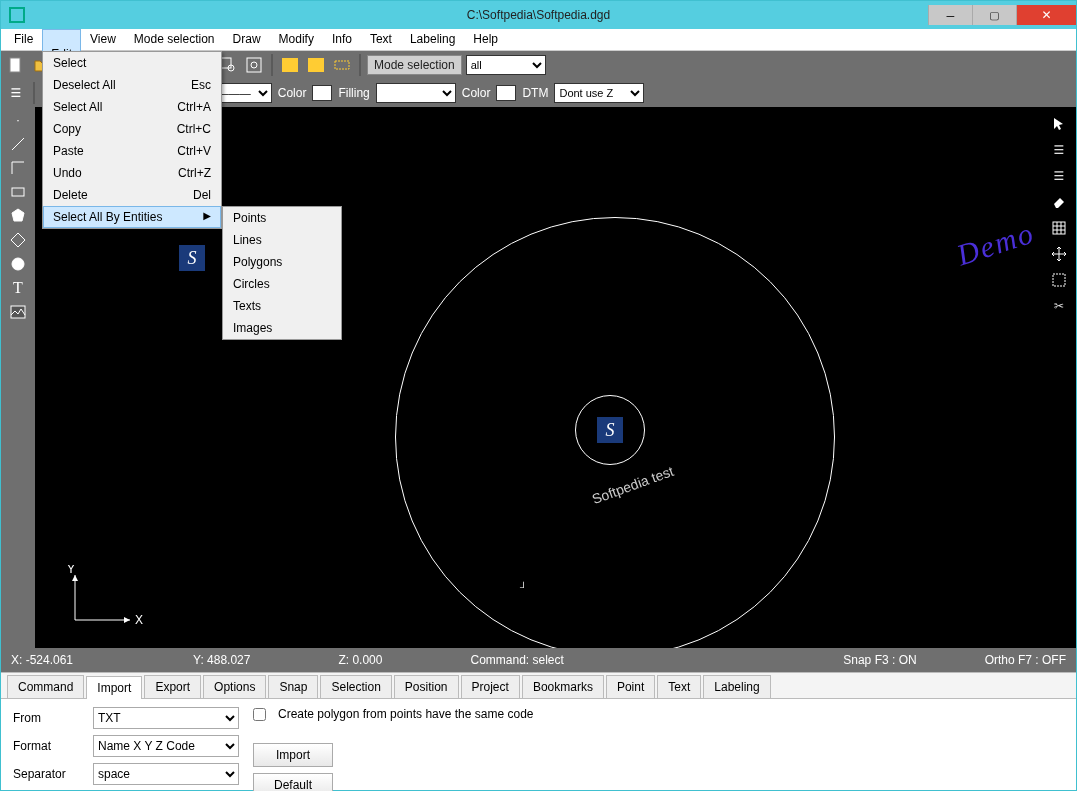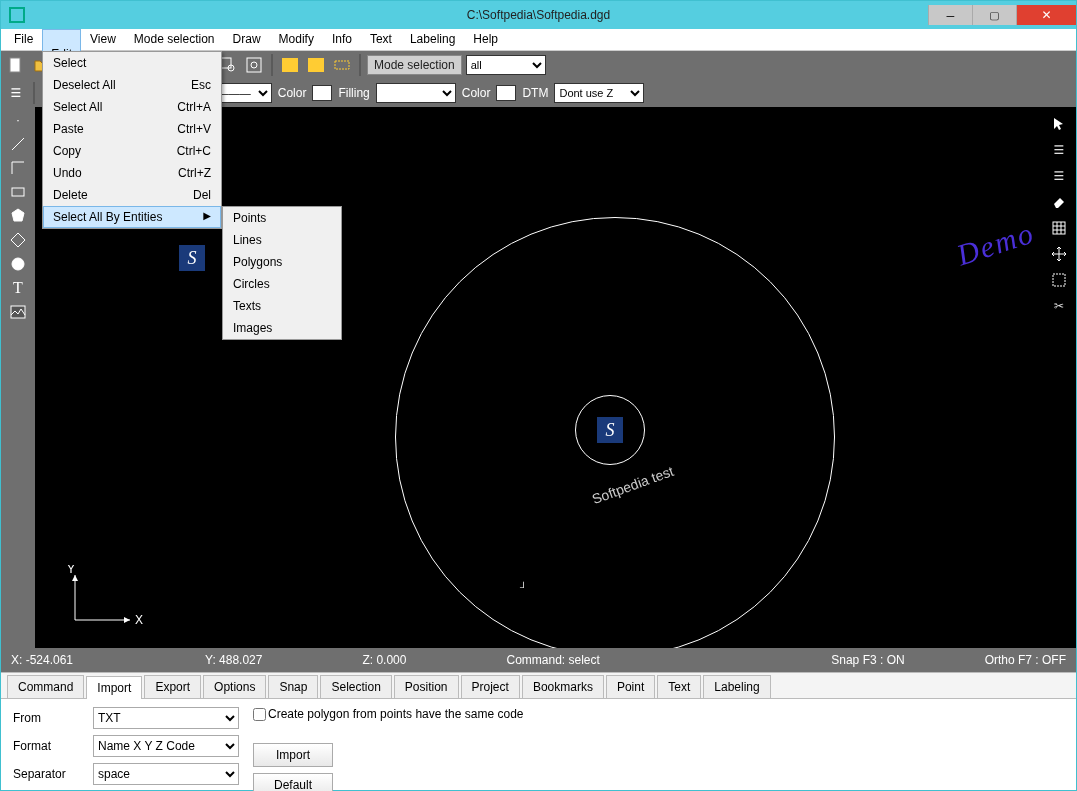--- a/index.html
+++ b/index.html
@@ -36,30 +36,30 @@
 .s-logo2{position:absolute;left:144px;top:138px;width:26px;height:26px;background:#1a3a7a;color:#fff;display:flex;align-items:center;justify-content:center;font-family:Georgia,serif;font-size:18px;font-style:italic;}
 .canvas-text{position:absolute; left:555px; top:370px; color:#ccc; font-size:14px; transform:rotate(-20deg);}
 .corner-mark{position:absolute; left:485px; top:475px; color:#fff; font-size:10px;}
 .axes{position:absolute; left:20px; bottom:10px; color:#fff; font-size:12px;}
 .dropdown{position:absolute; background:#f0f0f0; border:1px solid #999; box-shadow:2px 2px 3px rgba(0,0,0,.3); z-index:100;}
 .dropdown.edit{left:42px; top:51px; width:180px;}
 .dd-item{padding:4px 10px; display:flex; justify-content:space-between; cursor:default;text-align:right;}
 .dd-item.hl{background:#cde8ff; border:1px solid #7ab7e8; padding:3px 9px;}
 .dd-item .arrow{font-size:10px;}
 .dropdown.sub{left:222px; top:206px; width:120px;}
-.statusbar{height:24px;background:#6f6f6f;color:#fff;display:flex;align-items:center;padding:0 10px;gap:40px;}
+.statusbar{height:24px;background:#6f6f6f;color:#fff;display:flex;align-items:center;padding:0 10px;gap:28px;}
 .statusbar .sitem{flex:0 0 auto;}
 .bottom-panel{height:118px;background:#fff;border-top:1px solid #bbb;display:flex;flex-direction:column;}
 .tabstrip{height:26px;display:flex;align-items:flex-end;padding:2px 6px 0 6px;gap:0;border-bottom:1px solid #bbb;background:#f4f4f4;}
 .tab{padding:4px 10px;border:1px solid #bbb;border-bottom:none;background:#eee;margin-right:2px;font-size:12px;cursor:default;}
 .tab.active{background:#fff;position:relative;top:1px;}
 .panel-body{flex:1;padding:8px 12px;display:flex;gap:30px;align-items:flex-start;}
 .form-col{display:grid;grid-template-columns:70px 130px;gap:6px 10px;align-items:center;}
 .form-col select{height:22px;border:1px solid #aaa;background:#fff;font-size:12px;width:146px;}
-.chk-row{display:flex;align-items:center;gap:2px;}
+.chk-row{display:flex;align-items:center;gap:12px;}
 .btn{width:80px;height:24px;border:1px solid #aaa;background:linear-gradient(#fff,#e8e8e8);text-align:center;line-height:22px;cursor:default;}
 .btn-col{display:flex;flex-direction:column;gap:6px;margin-top:22px;}
 svg.ic{width:16px;height:16px;}
 .spinner{display:flex;align-items:center;}
 .spinner input{width:46px;height:20px;border:1px solid #333;background:#fff;color:#000;font-size:11px;padding:0 2px;}
 .spinner .spins{display:flex;flex-direction:column;}
 .spinner .sp{width:14px;height:10px;background:#ddd;border:1px solid #888;font-size:7px;line-height:7px;text-align:center;}
 .mode-sel-lbl{background:#cfcfcf;height:20px;padding:0 6px;display:flex;align-items:center;color:#222;border:1px solid #888;}
 .ruler-icn{display:flex;gap:0;}
 .ruler-icn span{width:4px;height:14px;background:#ffcc33;border-top:2px solid #ffcc33;margin:0;}
@@ -333,26 +333,26 @@
       </div>
     <div class="dd-item">
         <span>Deselect All</span>
         <span>Esc</span>
       </div>
     <div class="dd-item">
         <span>Select All</span>
         <span>Ctrl+A</span>
       </div>
     <div class="dd-item">
+        <span>Copy</span>
+        <span>Ctrl+C</span>
+      </div>
+    <div class="dd-item">
         <span>Paste</span>
         <span>Ctrl+V</span>
-      </div>
-    <div class="dd-item">
-        <span>Copy</span>
-        <span>Ctrl+C</span>
       </div>
     <div class="dd-item">
         <span>Undo</span>
         <span>Ctrl+Z</span>
       </div>
     <div class="dd-item">
         <span>Delete</span>
         <span>Del</span>
       </div>
     <div class="dd-item hl">

